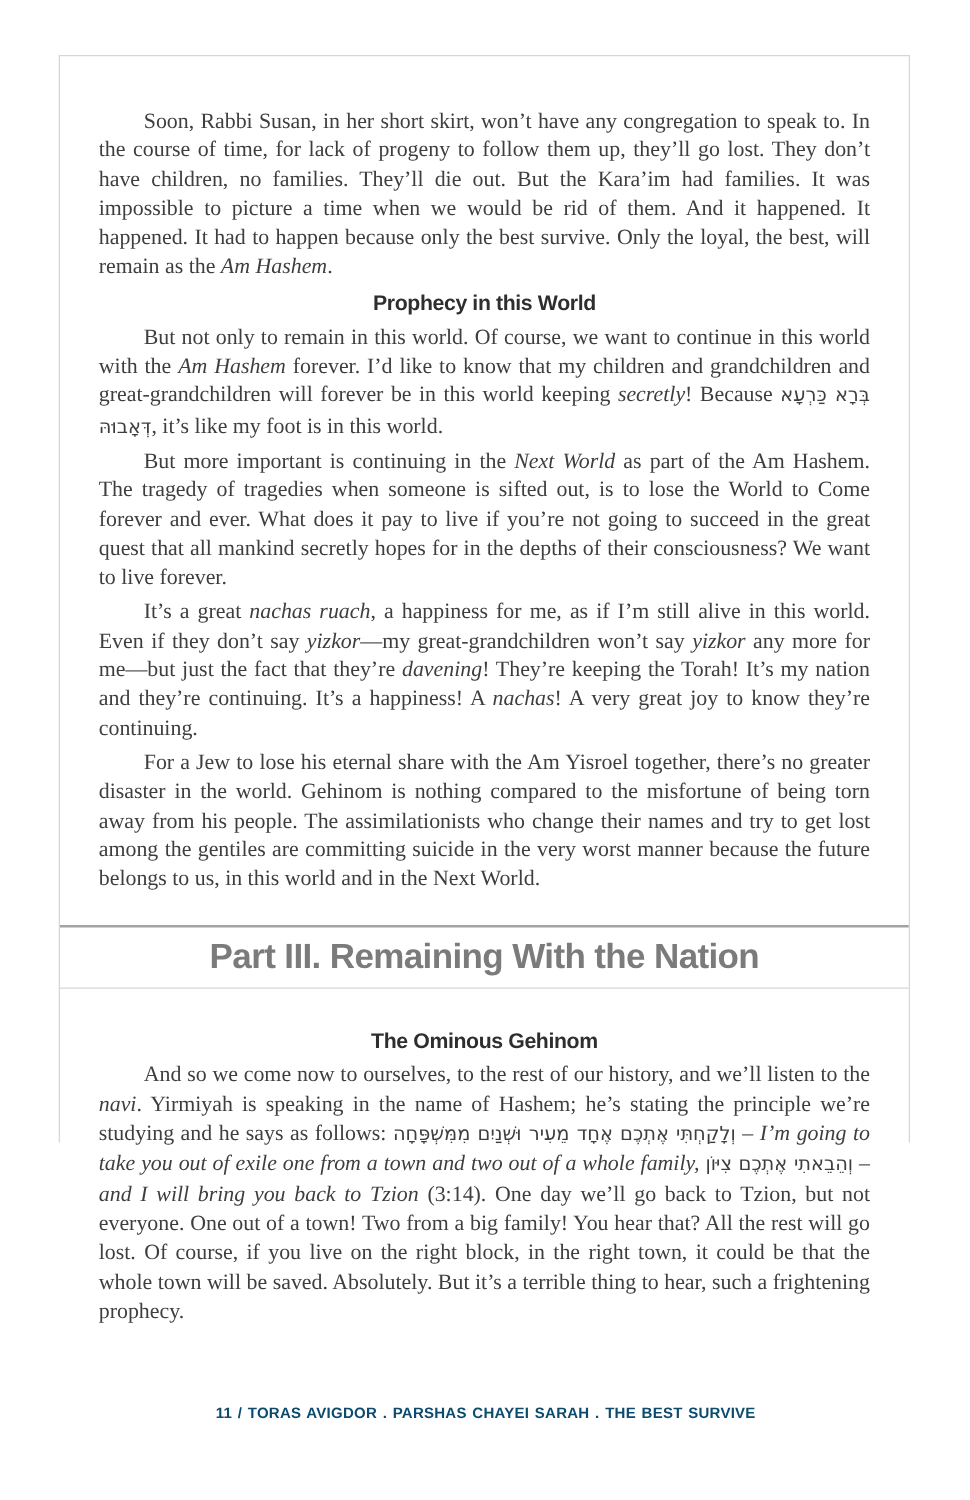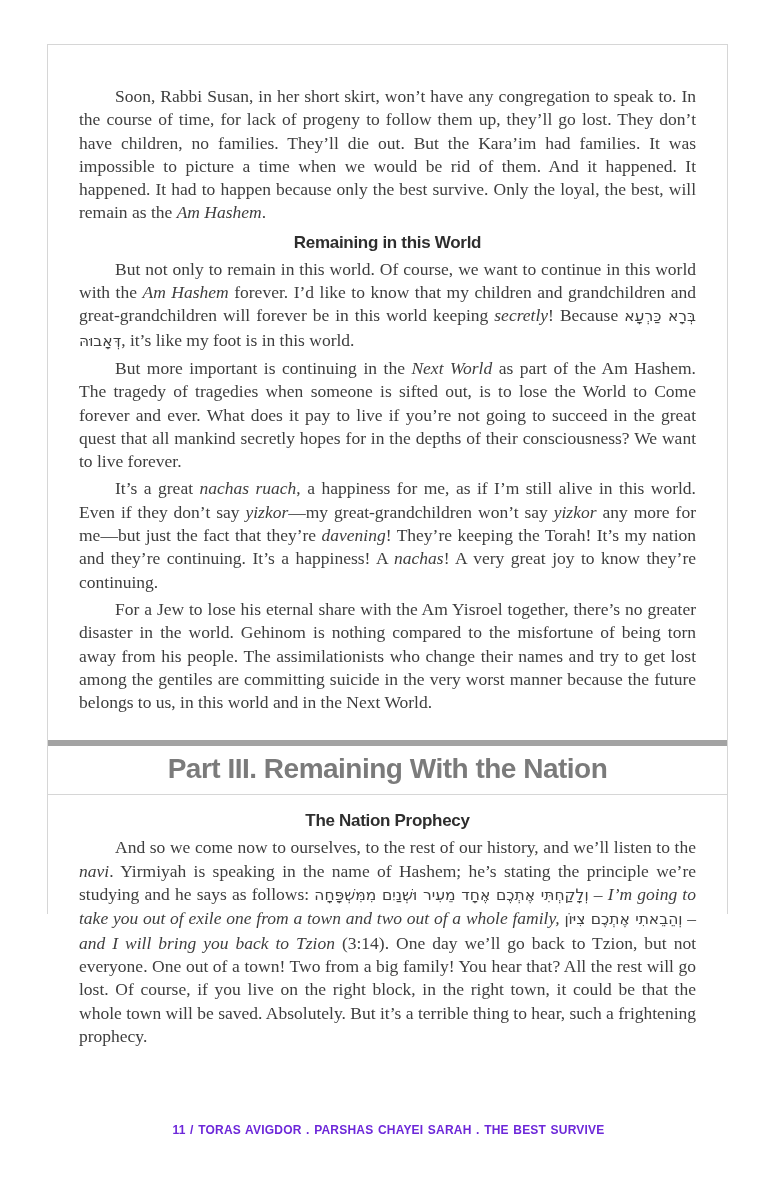--- a/index.html
+++ b/index.html
@@ -51,22 +51,22 @@
   .section-heading {
     margin: 8px 0 5px 0;
     font-family: "Liberation Sans", sans-serif;
     font-weight: 700;
     font-size: 17px;
     letter-spacing: -0.3px;
     color: #2e2e2e;
     text-align: center;
   }
   .part-banner {
-    margin: 26px -31px 16px -31px;
-    border-top: 6px solid #a3a3a3;
+    margin: 26px -31px 32px -31px;
+    border-top: 2px solid #a3a3a3;
     border-bottom: 1px solid #d6d6d6;
     padding: 7px 0 9px 0;
     text-align: center;
   }
   .part-banner-title {
     font-family: "Liberation Sans", sans-serif;
     font-weight: 700;
     font-size: 28px;
     letter-spacing: -0.5px;
     color: #7b7b7b;
@@ -75,34 +75,34 @@
     position: absolute;
     left: 0;
     top: 1078px;
     width: 681px;
     text-align: center;
     font-family: "Liberation Sans", sans-serif;
     font-weight: 700;
     font-size: 12px;
     letter-spacing: 0.2px;
     word-spacing: 1px;
-    color: #6d28d9;
+    color: #0c4a6e;
   }
 </style>
 </head>
 <body>
 
 <div class="viewport">
   <div class="page-box">
     <div class="content">
         <p>Soon, Rabbi Susan, in her short skirt, won’t have any congregation to speak to. In the course of time, for lack of progeny to follow them up, they’ll go lost. They don’t have children, no families. They’ll die out. But the Kara’im had families. It was impossible to picture a time when we would be rid of them. And it happened. It happened. It had to happen because only the best survive. Only the loyal, the best, will remain as the <i>Am Hashem</i>.</p>
-        <h3 class="section-heading">Remaining in this World</h3>
+        <h3 class="section-heading">Prophecy in this World</h3>
         <p>But not only to remain in this world. Of course, we want to continue in this world with the <i>Am Hashem</i> forever. I’d like to know that my children and grandchildren and great-grandchildren will forever be in this world keeping <i>secretly</i>! Because <span class="hebrew" dir="rtl">בְּרָא כַּרְעָא דְּאָבוּהּ</span>, it’s like my foot is in this world.</p>
         <p>But more important is continuing in the <i>Next World</i> as part of the Am Hashem. The tragedy of tragedies when someone is sifted out, is to lose the World to Come forever and ever. What does it pay to live if you’re not going to succeed in the great quest that all mankind secretly hopes for in the depths of their consciousness? We want to live forever.</p>
         <p>It’s a great <i>nachas ruach</i>, a happiness for me, as if I’m still alive in this world. Even if they don’t say <i>yizkor</i>—my great-grandchildren won’t say <i>yizkor</i> any more for me—but just the fact that they’re <i>davening</i>! They’re keeping the Torah! It’s my nation and they’re continuing. It’s a happiness! A <i>nachas</i>! A very great joy to know they’re continuing.</p>
         <p>For a Jew to lose his eternal share with the Am Yisroel together, there’s no greater disaster in the world. Gehinom is nothing compared to the misfortune of being torn away from his people. The assimilationists who change their names and try to get lost among the gentiles are committing suicide in the very worst manner because the future belongs to us, in this world and in the Next World.</p>
         <div class="part-banner"><span class="part-banner-title">Part III. Remaining With the Nation</span></div>
-        <h3 class="section-heading">The Nation Prophecy</h3>
+        <h3 class="section-heading">The Ominous Gehinom</h3>
         <p>And so we come now to ourselves, to the rest of our history, and we’ll listen to the <i>navi</i>. Yirmiyah is speaking in the name of Hashem; he’s stating the principle we’re studying and he says as follows: <span class="hebrew" dir="rtl">וְלָקַחְתִּי אֶתְכֶם אֶחָד מֵעִיר וּשְׁנַיִם מִמִּשְׁפָּחָה</span> – <i>I’m going to take you out of exile one from a town and two out of a whole family,</i> <span class="hebrew" dir="rtl">וְהֵבֵאתִי אֶתְכֶם צִיּוֹן</span> – <i>and I will bring you back to Tzion</i> (3:14). One day we’ll go back to Tzion, but not everyone. One out of a town! Two from a big family! You hear that? All the rest will go lost. Of course, if you live on the right block, in the right town, it could be that the whole town will be saved. Absolutely. But it’s a terrible thing to hear, such a frightening prophecy.</p>
       </div>
     <div class="page-footer">11 / TORAS AVIGDOR . PARSHAS CHAYEI SARAH . THE BEST SURVIVE</div>
   </div>
 </div>
 
 </body></html>

